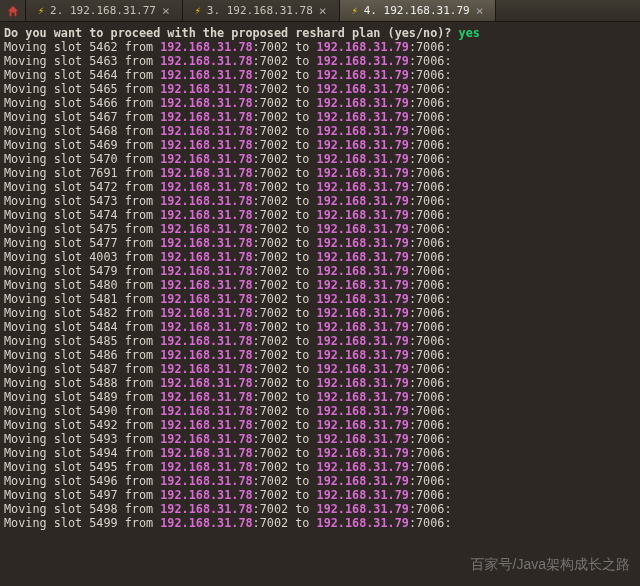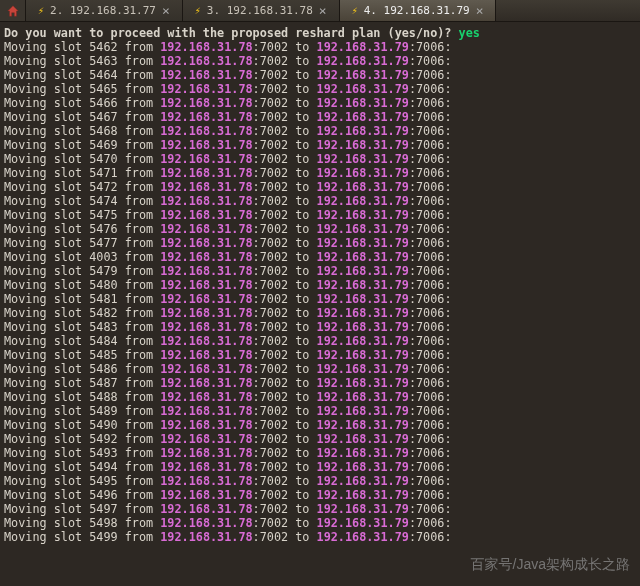--- a/index.html
+++ b/index.html
@@ -117,32 +117,31 @@
 
     <div class="pline"><span class="t-reg">Moving slot 5462 from </span><span class="t-mag">192.168.31.78</span><span class="t-reg">:7002 to </span><span class="t-mag">192.168.31.79</span><span class="t-reg">:7006:</span></div>
     <div class="pline"><span class="t-reg">Moving slot 5463 from </span><span class="t-mag">192.168.31.78</span><span class="t-reg">:7002 to </span><span class="t-mag">192.168.31.79</span><span class="t-reg">:7006:</span></div>
     <div class="pline"><span class="t-reg">Moving slot 5464 from </span><span class="t-mag">192.168.31.78</span><span class="t-reg">:7002 to </span><span class="t-mag">192.168.31.79</span><span class="t-reg">:7006:</span></div>
     <div class="pline"><span class="t-reg">Moving slot 5465 from </span><span class="t-mag">192.168.31.78</span><span class="t-reg">:7002 to </span><span class="t-mag">192.168.31.79</span><span class="t-reg">:7006:</span></div>
     <div class="pline"><span class="t-reg">Moving slot 5466 from </span><span class="t-mag">192.168.31.78</span><span class="t-reg">:7002 to </span><span class="t-mag">192.168.31.79</span><span class="t-reg">:7006:</span></div>
     <div class="pline"><span class="t-reg">Moving slot 5467 from </span><span class="t-mag">192.168.31.78</span><span class="t-reg">:7002 to </span><span class="t-mag">192.168.31.79</span><span class="t-reg">:7006:</span></div>
     <div class="pline"><span class="t-reg">Moving slot 5468 from </span><span class="t-mag">192.168.31.78</span><span class="t-reg">:7002 to </span><span class="t-mag">192.168.31.79</span><span class="t-reg">:7006:</span></div>
     <div class="pline"><span class="t-reg">Moving slot 5469 from </span><span class="t-mag">192.168.31.78</span><span class="t-reg">:7002 to </span><span class="t-mag">192.168.31.79</span><span class="t-reg">:7006:</span></div>
     <div class="pline"><span class="t-reg">Moving slot 5470 from </span><span class="t-mag">192.168.31.78</span><span class="t-reg">:7002 to </span><span class="t-mag">192.168.31.79</span><span class="t-reg">:7006:</span></div>
-    <div class="pline"><span class="t-reg">Moving slot 5471 from </span><span class="t-mag">192.168.31.78</span><span class="t-reg">:7002 to </span><span class="t-mag">192.168.31.79</span><span class="t-reg">:7006:</span></div>
+    <div class="pline"><span class="t-reg">Moving slot 7691 from </span><span class="t-mag">192.168.31.78</span><span class="t-reg">:7002 to </span><span class="t-mag">192.168.31.79</span><span class="t-reg">:7006:</span></div>
     <div class="pline"><span class="t-reg">Moving slot 5472 from </span><span class="t-mag">192.168.31.78</span><span class="t-reg">:7002 to </span><span class="t-mag">192.168.31.79</span><span class="t-reg">:7006:</span></div>
+    <div class="pline"><span class="t-reg">Moving slot 5473 from </span><span class="t-mag">192.168.31.78</span><span class="t-reg">:7002 to </span><span class="t-mag">192.168.31.79</span><span class="t-reg">:7006:</span></div>
     <div class="pline"><span class="t-reg">Moving slot 5474 from </span><span class="t-mag">192.168.31.78</span><span class="t-reg">:7002 to </span><span class="t-mag">192.168.31.79</span><span class="t-reg">:7006:</span></div>
     <div class="pline"><span class="t-reg">Moving slot 5475 from </span><span class="t-mag">192.168.31.78</span><span class="t-reg">:7002 to </span><span class="t-mag">192.168.31.79</span><span class="t-reg">:7006:</span></div>
-    <div class="pline"><span class="t-reg">Moving slot 5476 from </span><span class="t-mag">192.168.31.78</span><span class="t-reg">:7002 to </span><span class="t-mag">192.168.31.79</span><span class="t-reg">:7006:</span></div>
     <div class="pline"><span class="t-reg">Moving slot 5477 from </span><span class="t-mag">192.168.31.78</span><span class="t-reg">:7002 to </span><span class="t-mag">192.168.31.79</span><span class="t-reg">:7006:</span></div>
     <div class="pline"><span class="t-reg">Moving slot 4003 from </span><span class="t-mag">192.168.31.78</span><span class="t-reg">:7002 to </span><span class="t-mag">192.168.31.79</span><span class="t-reg">:7006:</span></div>
     <div class="pline"><span class="t-reg">Moving slot 5479 from </span><span class="t-mag">192.168.31.78</span><span class="t-reg">:7002 to </span><span class="t-mag">192.168.31.79</span><span class="t-reg">:7006:</span></div>
     <div class="pline"><span class="t-reg">Moving slot 5480 from </span><span class="t-mag">192.168.31.78</span><span class="t-reg">:7002 to </span><span class="t-mag">192.168.31.79</span><span class="t-reg">:7006:</span></div>
     <div class="pline"><span class="t-reg">Moving slot 5481 from </span><span class="t-mag">192.168.31.78</span><span class="t-reg">:7002 to </span><span class="t-mag">192.168.31.79</span><span class="t-reg">:7006:</span></div>
     <div class="pline"><span class="t-reg">Moving slot 5482 from </span><span class="t-mag">192.168.31.78</span><span class="t-reg">:7002 to </span><span class="t-mag">192.168.31.79</span><span class="t-reg">:7006:</span></div>
-    <div class="pline"><span class="t-reg">Moving slot 5483 from </span><span class="t-mag">192.168.31.78</span><span class="t-reg">:7002 to </span><span class="t-mag">192.168.31.79</span><span class="t-reg">:7006:</span></div>
     <div class="pline"><span class="t-reg">Moving slot 5484 from </span><span class="t-mag">192.168.31.78</span><span class="t-reg">:7002 to </span><span class="t-mag">192.168.31.79</span><span class="t-reg">:7006:</span></div>
     <div class="pline"><span class="t-reg">Moving slot 5485 from </span><span class="t-mag">192.168.31.78</span><span class="t-reg">:7002 to </span><span class="t-mag">192.168.31.79</span><span class="t-reg">:7006:</span></div>
     <div class="pline"><span class="t-reg">Moving slot 5486 from </span><span class="t-mag">192.168.31.78</span><span class="t-reg">:7002 to </span><span class="t-mag">192.168.31.79</span><span class="t-reg">:7006:</span></div>
     <div class="pline"><span class="t-reg">Moving slot 5487 from </span><span class="t-mag">192.168.31.78</span><span class="t-reg">:7002 to </span><span class="t-mag">192.168.31.79</span><span class="t-reg">:7006:</span></div>
     <div class="pline"><span class="t-reg">Moving slot 5488 from </span><span class="t-mag">192.168.31.78</span><span class="t-reg">:7002 to </span><span class="t-mag">192.168.31.79</span><span class="t-reg">:7006:</span></div>
     <div class="pline"><span class="t-reg">Moving slot 5489 from </span><span class="t-mag">192.168.31.78</span><span class="t-reg">:7002 to </span><span class="t-mag">192.168.31.79</span><span class="t-reg">:7006:</span></div>
     <div class="pline"><span class="t-reg">Moving slot 5490 from </span><span class="t-mag">192.168.31.78</span><span class="t-reg">:7002 to </span><span class="t-mag">192.168.31.79</span><span class="t-reg">:7006:</span></div>
     <div class="pline"><span class="t-reg">Moving slot 5492 from </span><span class="t-mag">192.168.31.78</span><span class="t-reg">:7002 to </span><span class="t-mag">192.168.31.79</span><span class="t-reg">:7006:</span></div>
     <div class="pline"><span class="t-reg">Moving slot 5493 from </span><span class="t-mag">192.168.31.78</span><span class="t-reg">:7002 to </span><span class="t-mag">192.168.31.79</span><span class="t-reg">:7006:</span></div>
     <div class="pline"><span class="t-reg">Moving slot 5494 from </span><span class="t-mag">192.168.31.78</span><span class="t-reg">:7002 to </span><span class="t-mag">192.168.31.79</span><span class="t-reg">:7006:</span></div>

